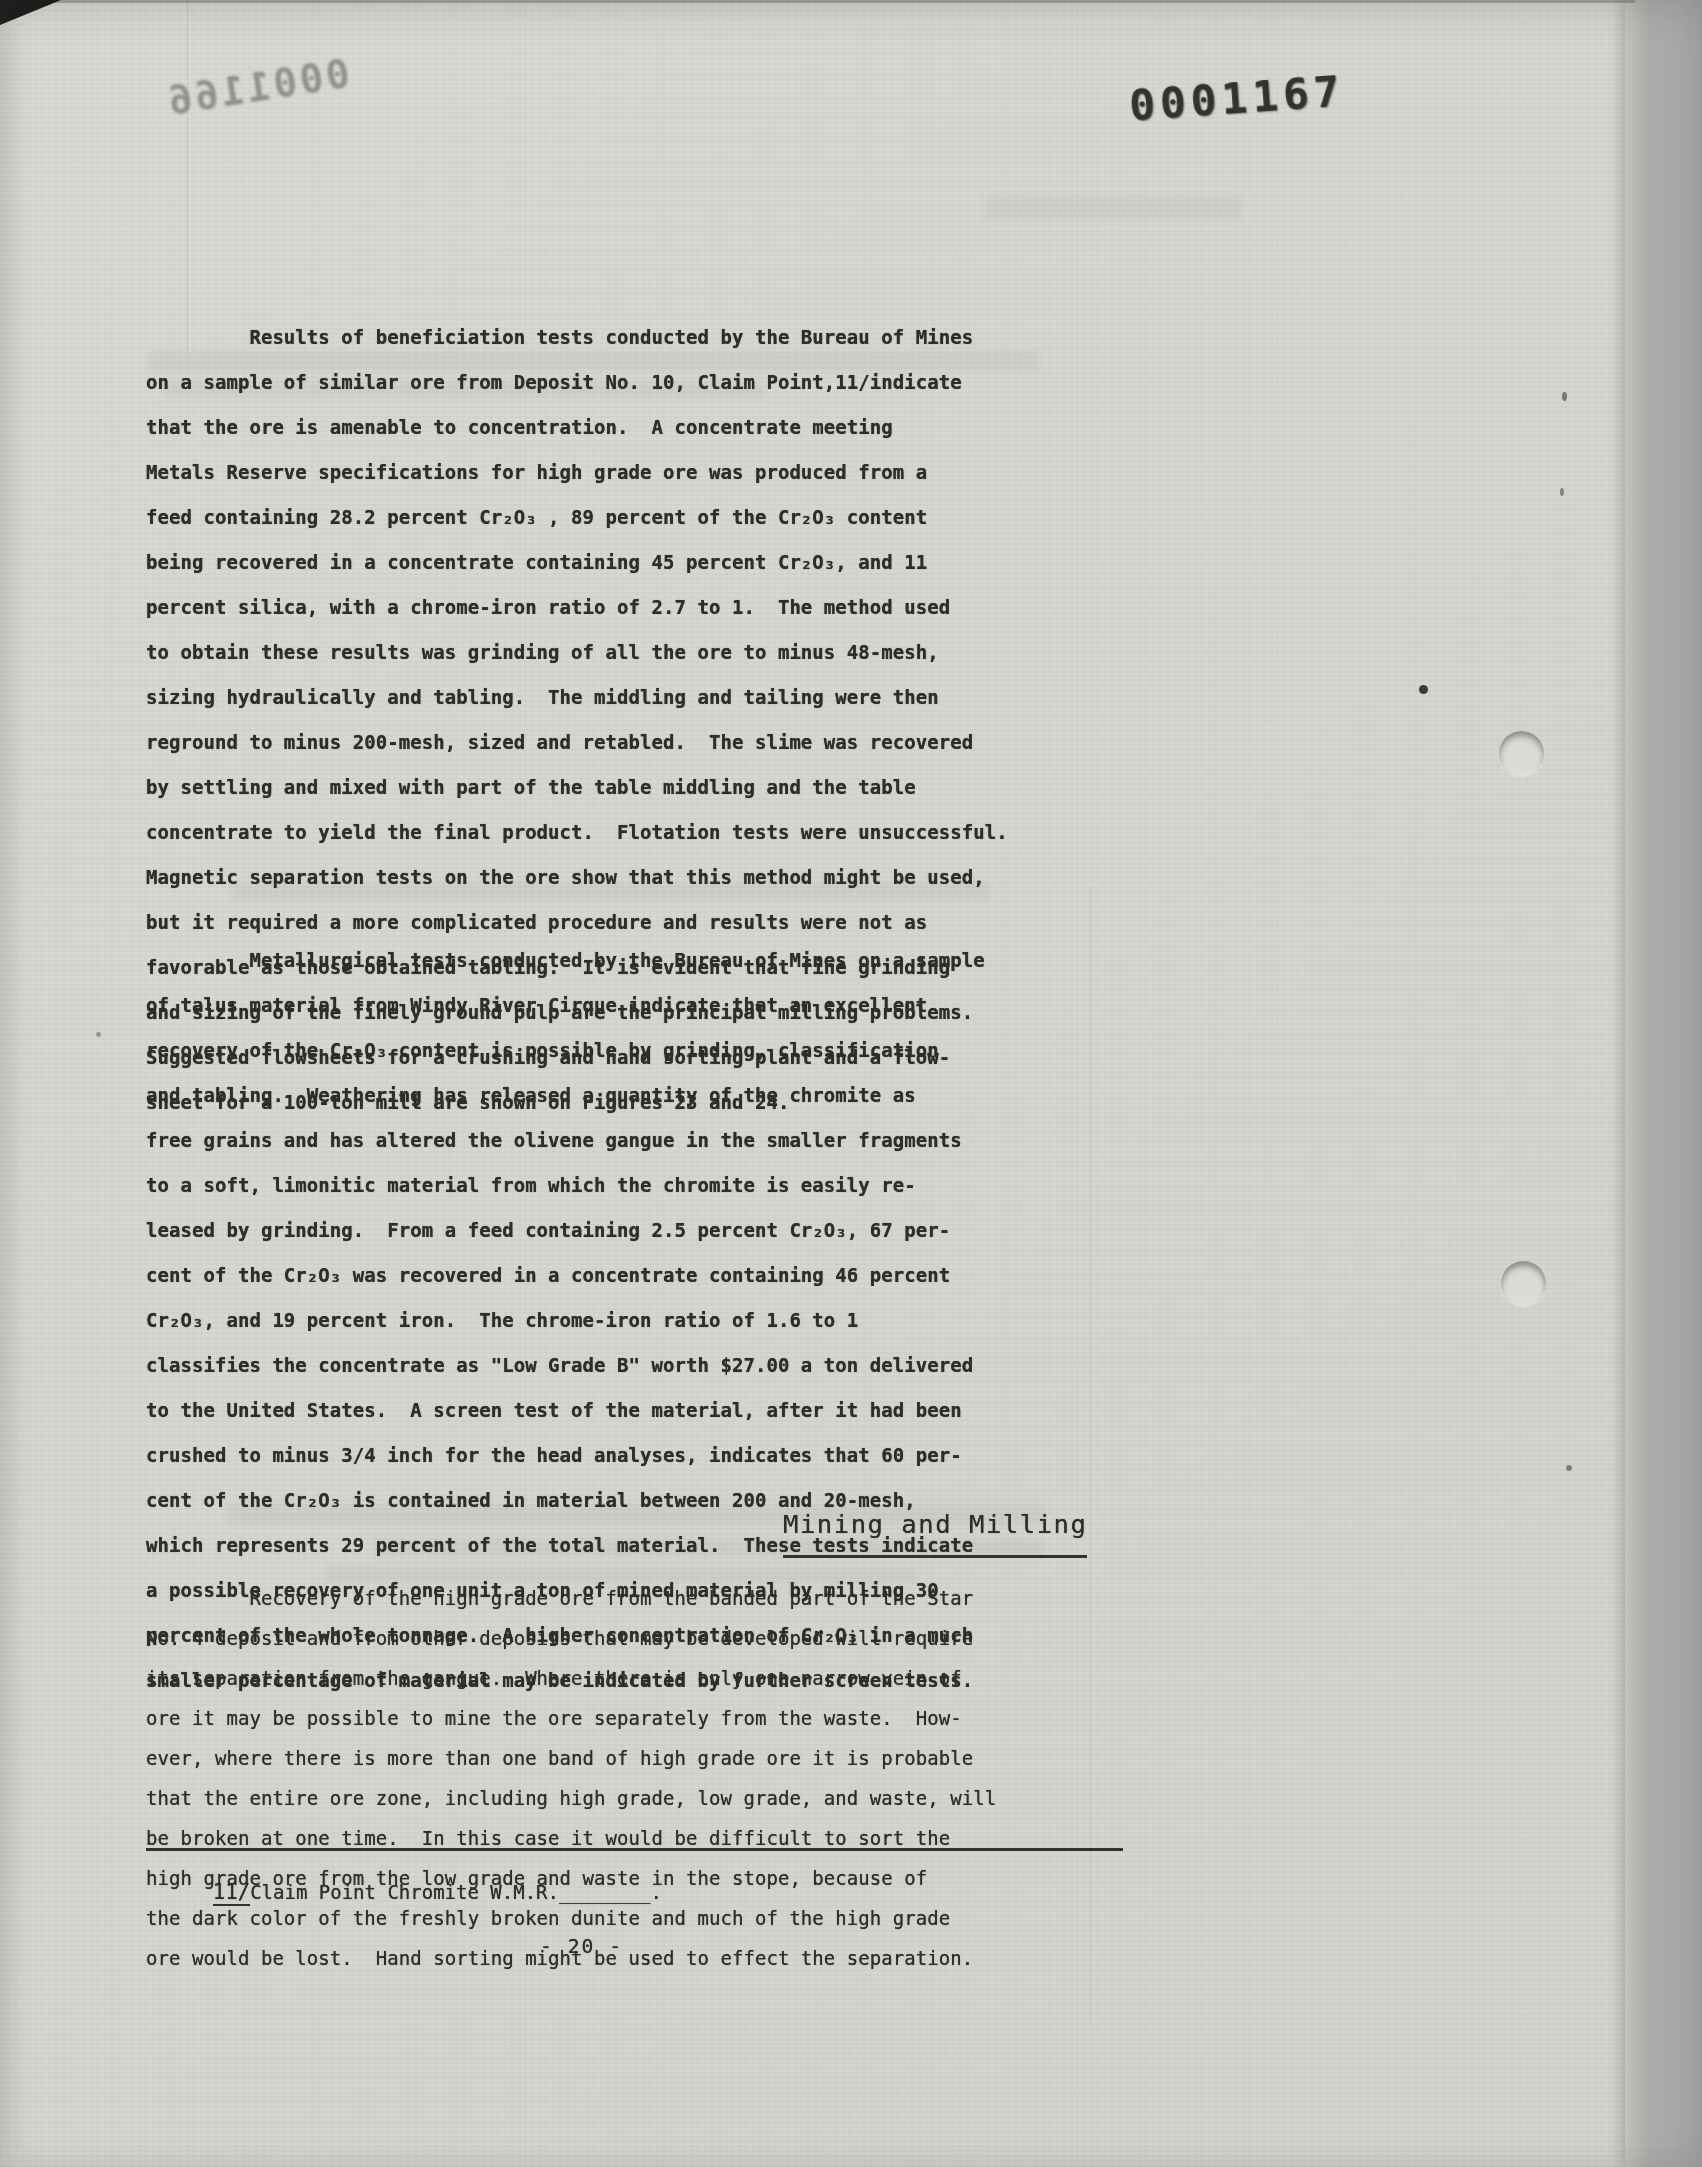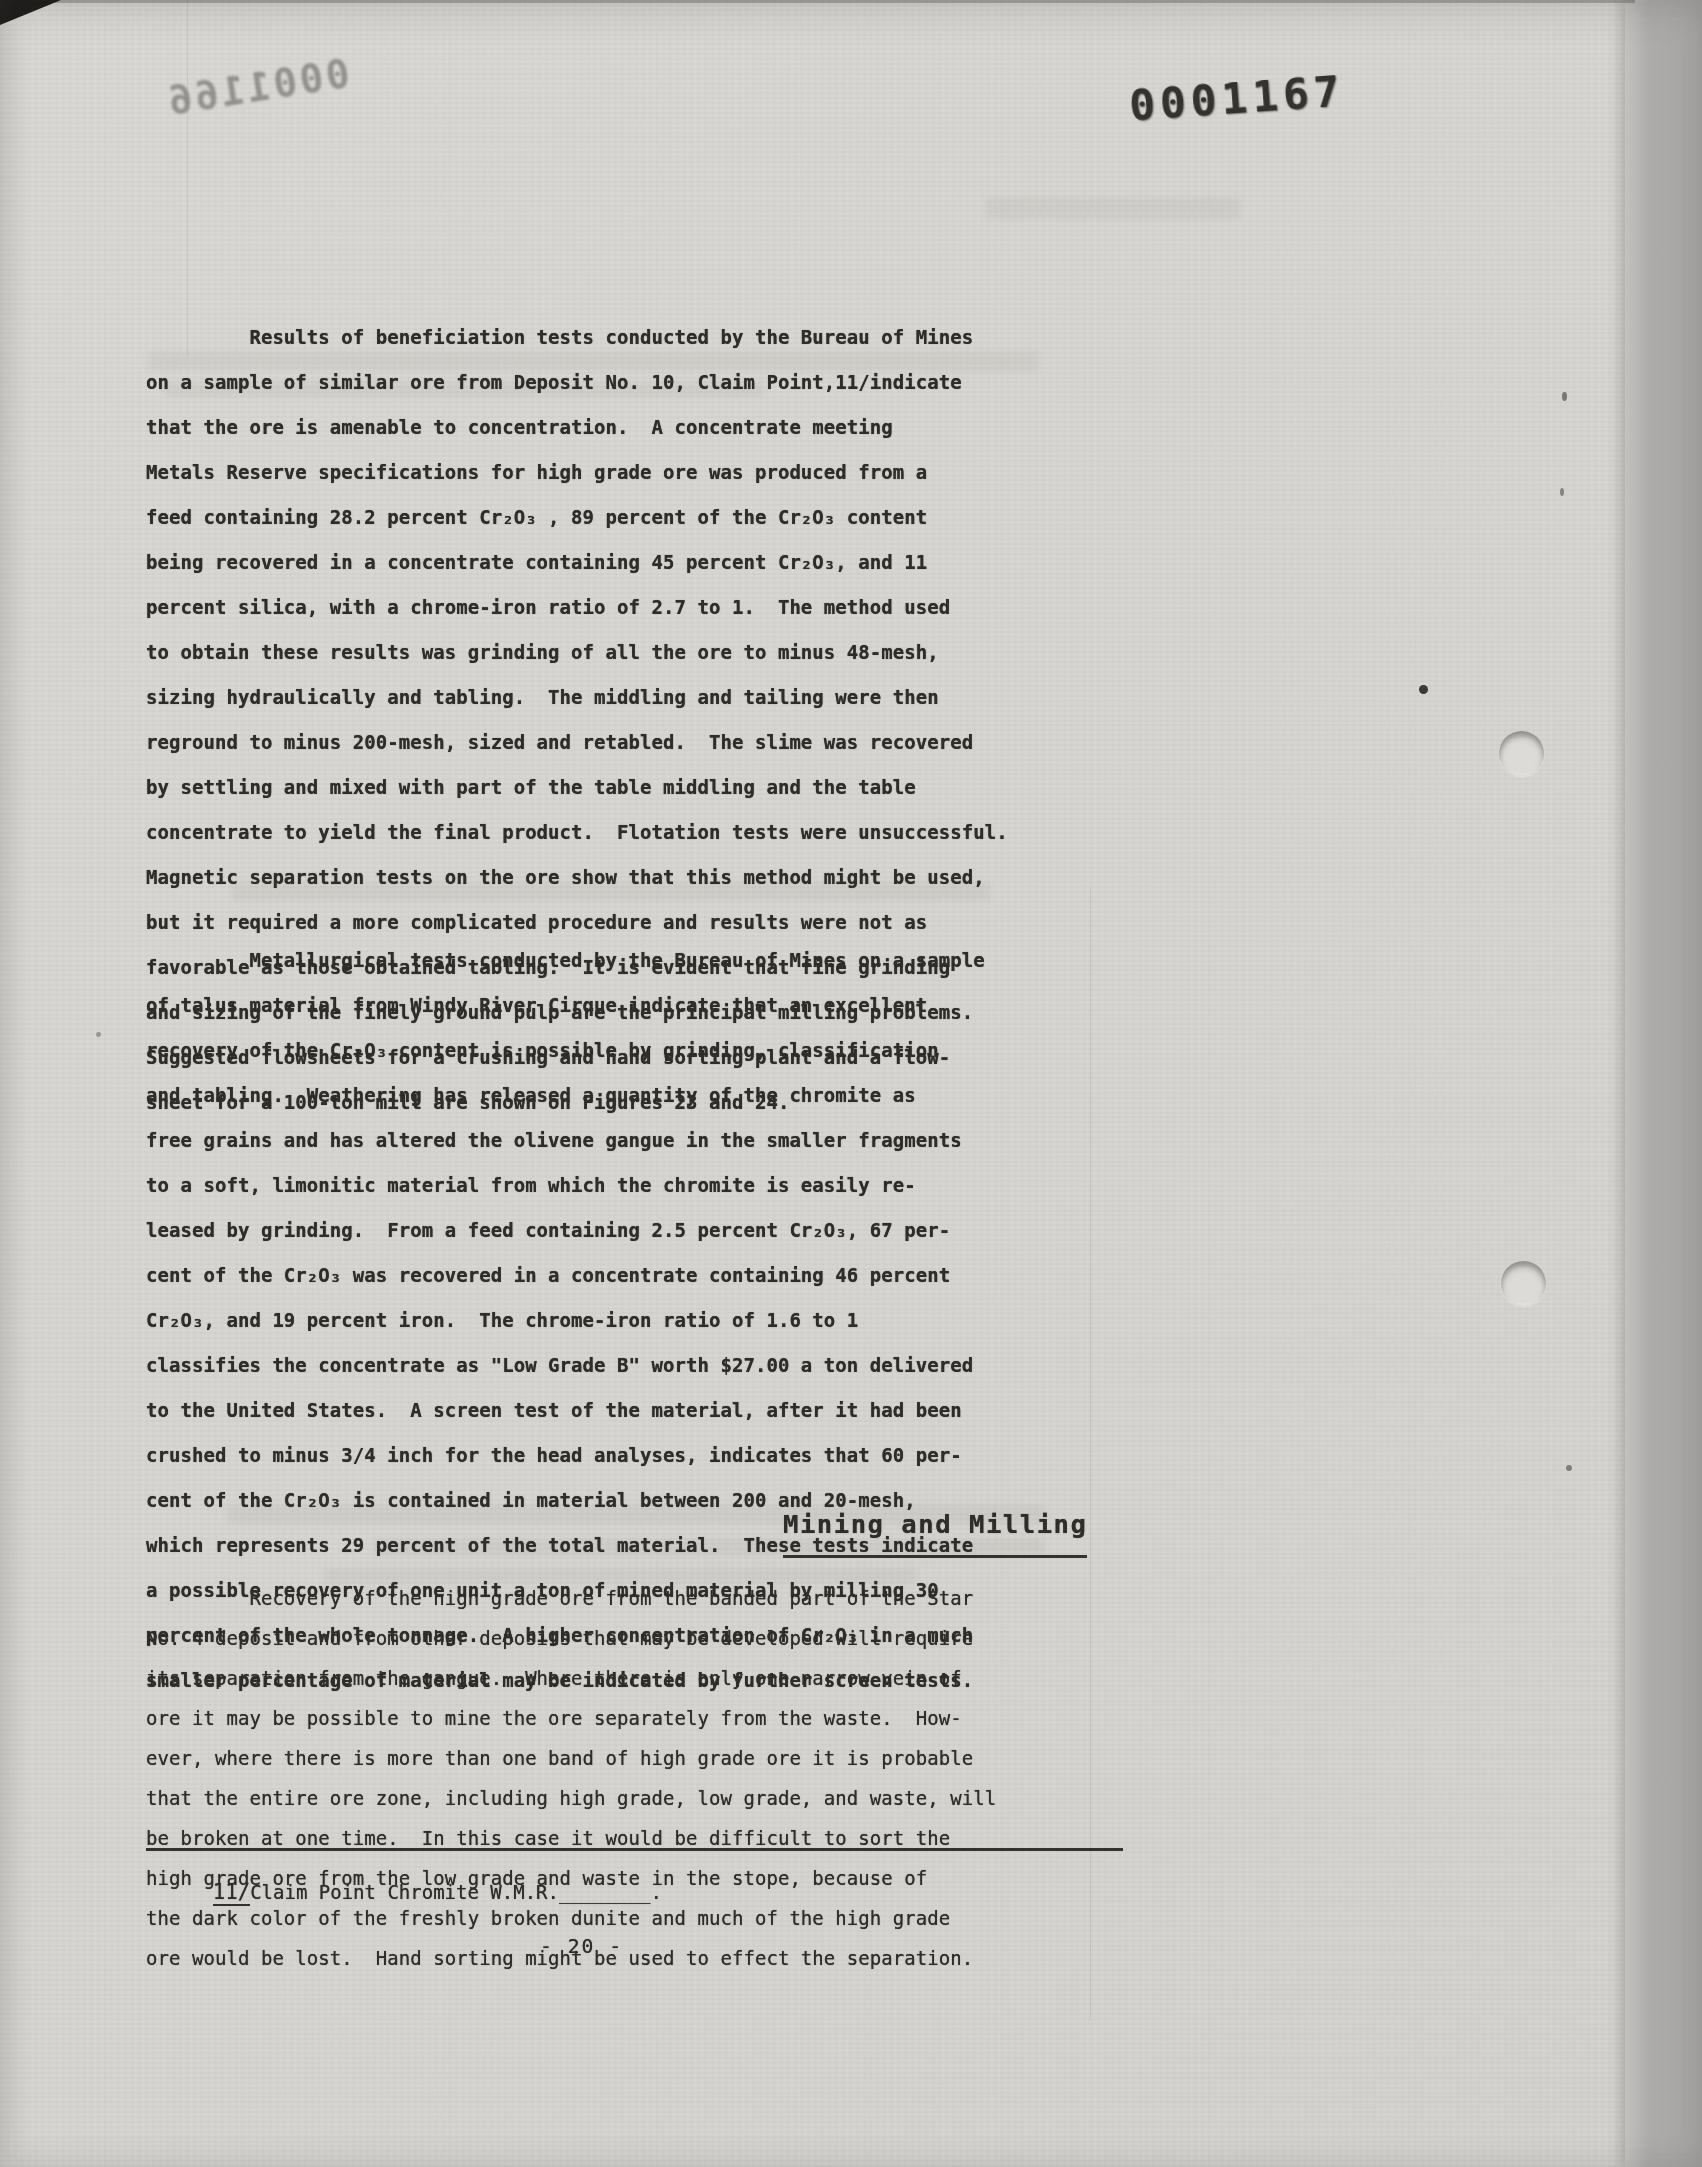--- a/index.html
+++ b/index.html
@@ -36,21 +36,21 @@
   .para{
     position:absolute;white-space:pre;font-size:19px;letter-spacing:0.05px;
   }
   .lh33{line-height:45px;font-weight:bold;}
   .lh28{line-height:40px;}
   .doc-title{
     position:absolute;font-size:26.6px;font-weight:bold;letter-spacing:2.2px;
     border-bottom:3.9px solid #34322e;padding-bottom:3px;white-space:pre;
   }
   .doc-heading{
-    position:absolute;font-size:25.6px;font-weight:bold;letter-spacing:1.5px;
+    position:absolute;font-size:25.6px;font-weight:normal;letter-spacing:1.5px;
     border-bottom:3.9px solid #34322e;padding-bottom:16px;white-space:pre;
   }
   .stamp-right{
     position:absolute;left:1129px;top:73px;font-size:43px;font-weight:bold;
     letter-spacing:4.9px;color:#33322f;transform:rotate(-4deg);
     filter:blur(0.5px);text-shadow:1px 1px 1.5px rgba(50,49,46,0.55);
   }
   .stamp-left-mirror{
     position:absolute;left:165px;top:65px;font-size:39px;font-weight:bold;
     letter-spacing:3px;color:rgba(92,90,86,0.55);

